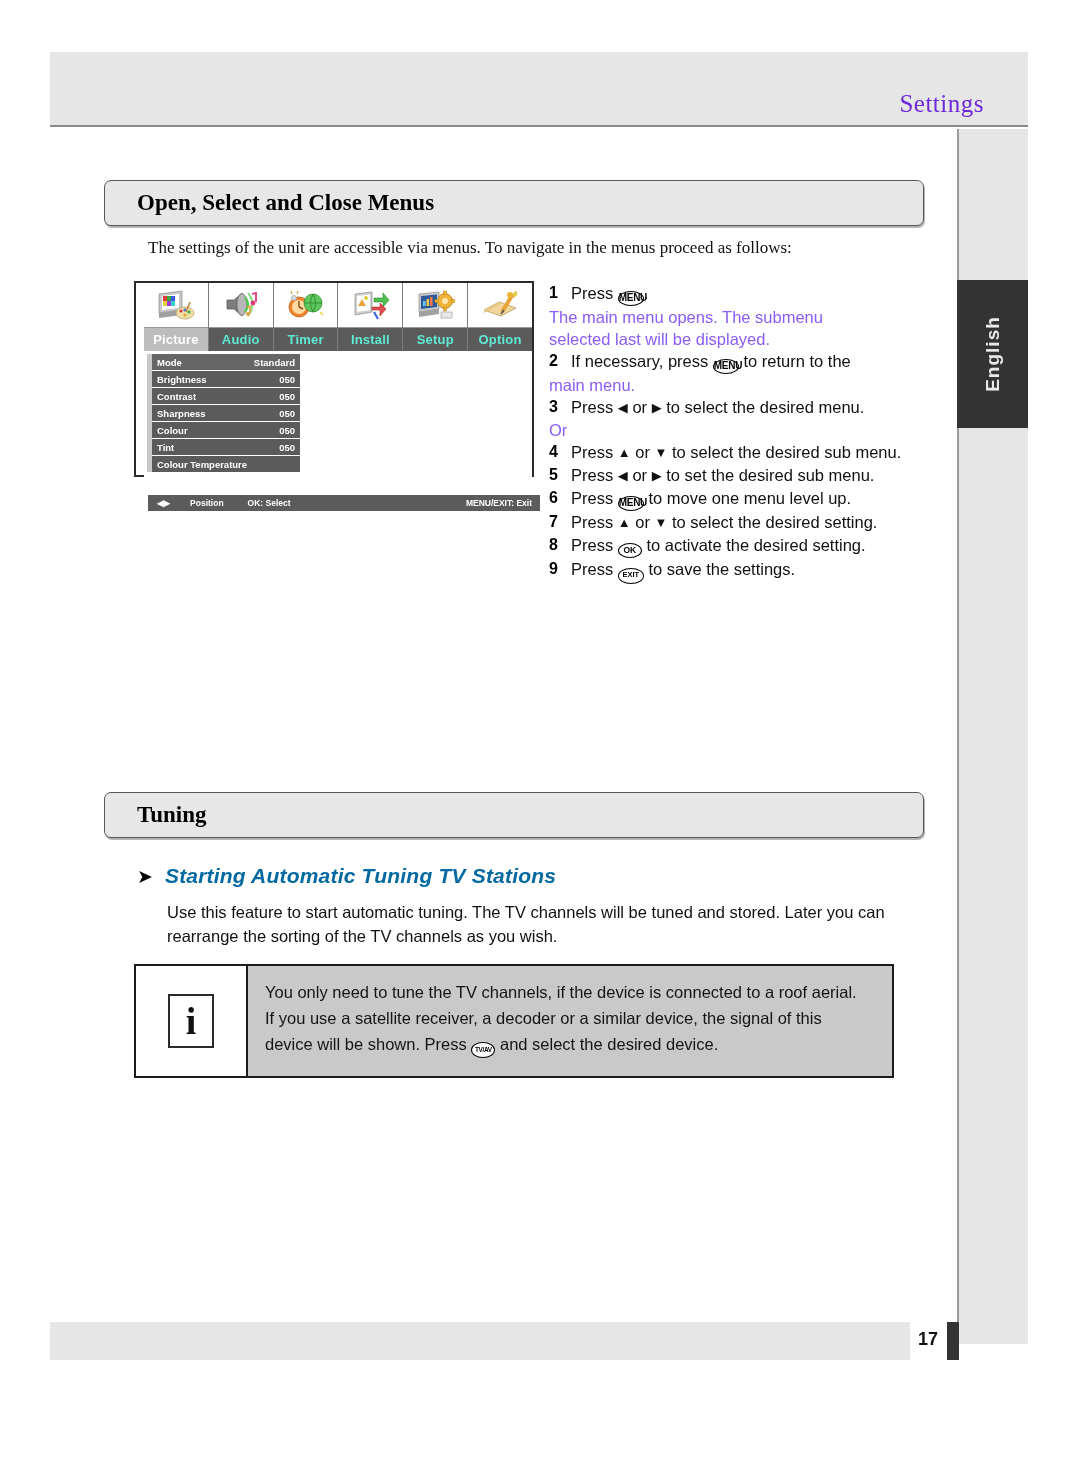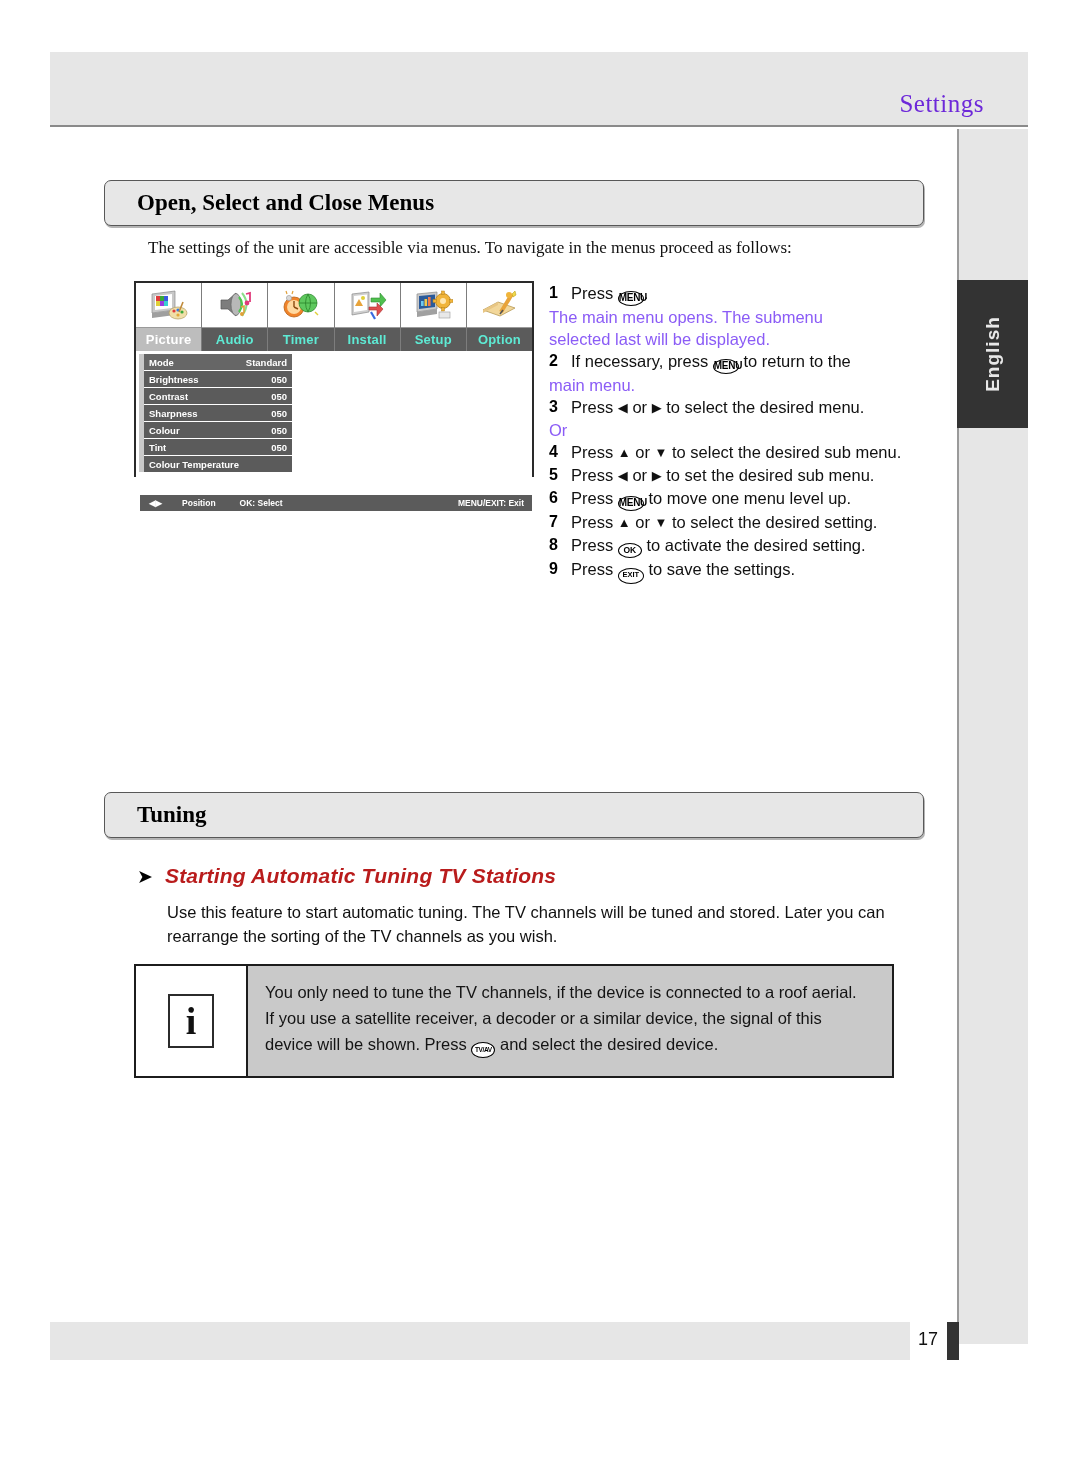--- a/index.html
+++ b/index.html
@@ -68,20 +68,21 @@
     font-family: "Liberation Serif", serif;
     font-size: 17px; color: #111; margin-left: 11px;
   }
 
   
   .osd {
     position: absolute; left: 134px; top: 281px;
     width: 400px; height: 196px;
     background: #fff;
     border: 2px solid #2a2a2a;
+    padding-left: 8px;
   }
   .osd-tabs { display: flex; width: 100%; height: 68px; }
   .osd-tab {
     flex: 1 1 0; height: 68px;
     border-right: 1px solid #7d7d7d;
     display: flex; flex-direction: column; align-items: stretch;
   }
   .osd-tab:last-child { border-right: none; }
   .osd-icon {
     height: 45px; background: #fff;
@@ -144,21 +145,21 @@
   .key-tvav { width: 24px; height: 16px; font-size: 6.5px; line-height: 13px; letter-spacing:-.4px;}
   .arr { font-size: 13px; vertical-align: 1px; }
 
   
   .subhead {
     position: absolute; left: 137px; top: 864px;
     display: flex; align-items: baseline; gap: 12px;
   }
   .subhead .chev { font-size: 19px; color: #000; }
   .subhead .st {
-    font-size: 21px; font-weight: bold; font-style: italic; color: #b91c1c;
+    font-size: 21px; font-weight: bold; font-style: italic; color: #0369a1;
     letter-spacing: .2px;
   }
   .body-para {
     position: absolute; left: 167px; top: 900px; width: 745px;
     font-size: 16.5px; line-height: 24px; color: #111;
   }
 
   
   .note {
     position: absolute; left: 134px; top: 964px;
@@ -182,21 +183,21 @@
   }
 
   
   .footer-band {
     position: absolute; left: 50px; top: 1322px;
     width: 860px; height: 38px; background: #e6e6e6;
   }
   .page-num {
     position: absolute; left: 910px; top: 1329px;
     width: 36px; text-align: center;
-    font-size: 18px; color: #111;
+    font-size: 18px; color: #111; font-weight: bold;
   }
 </style>
 </head>
 <body>
 
 <div class="page">
 
   <div class="header-band"></div>
   <div class="header-title">Settings</div>
 

